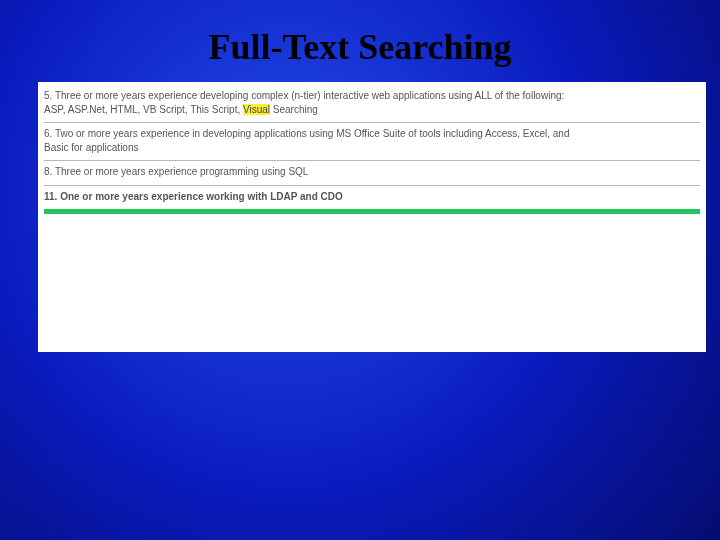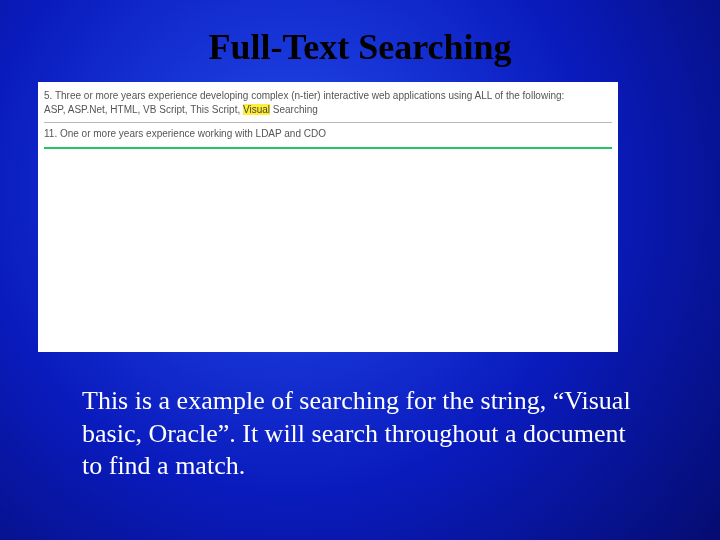--- a/index.html
+++ b/index.html
@@ -25,39 +25,40 @@
     text-align: center;
     color: #000;
     font-size: 36px;
     font-weight: bold;
     margin-top: 20px;
   }
   .panel {
     position: absolute;
     top: 82px;
     left: 38px;
-    width: 580px;
+    width: 668px;
     height: 270px;
     background: #ffffff;
     overflow: hidden;
     box-sizing: border-box;
     padding: 3px 6px 0 6px;
   }
   .item {
     font-family: Verdana, Arial, sans-serif;
     font-size: 10px;
     color: #555555;
     line-height: 1.35;
     border-bottom: 1px solid #b8b8b8;
     padding: 4px 0 6px 0;
     white-space: nowrap;
     overflow: hidden;
   }
   .item:last-child {
-    border-bottom: 2px solid #22c55e;
+    border-bottom: 5px solid #22c55e;
+    font-weight: bold;
   }
   .hl {
     background: #ffee33;
     color: #444;
     margin-top: 16px;
   }
   .caption {
     position: absolute;
     top: 385px;
     left: 82px;
@@ -74,25 +75,31 @@
 
   <div class="title">Full-Text Searching</div>
 
   <div class="panel">
 
     <div class="item">
       <span>5. Three or more years experience developing complex (n-tier) interactive web applications using ALL of the following: </span><br>
       <span>ASP, ASP.Net, HTML, VB Script, This Script, </span><span class="hl">Visual</span><span> Searching</span>
     </div>
 
+    <div class="item">
+      <span>6. Two or more years experience in developing applications using MS Office Suite of tools including Access, Excel, and </span><br>
+      <span>Basic for applications</span>
+    </div>
 
 
+    <div class="item">
+      <span>8. Three or more years experience programming using SQL</span>
+    </div>
 
 
 
     <div class="item">
       <span>11. One or more years experience working with LDAP and CDO</span>
     </div>
   </div>
 
-  <div class="caption">This is a example of searching for the string, “Visual basic, Oracle”. It will search throughout a document to find a match.</div>
 
 </div>
 
 </body></html>

